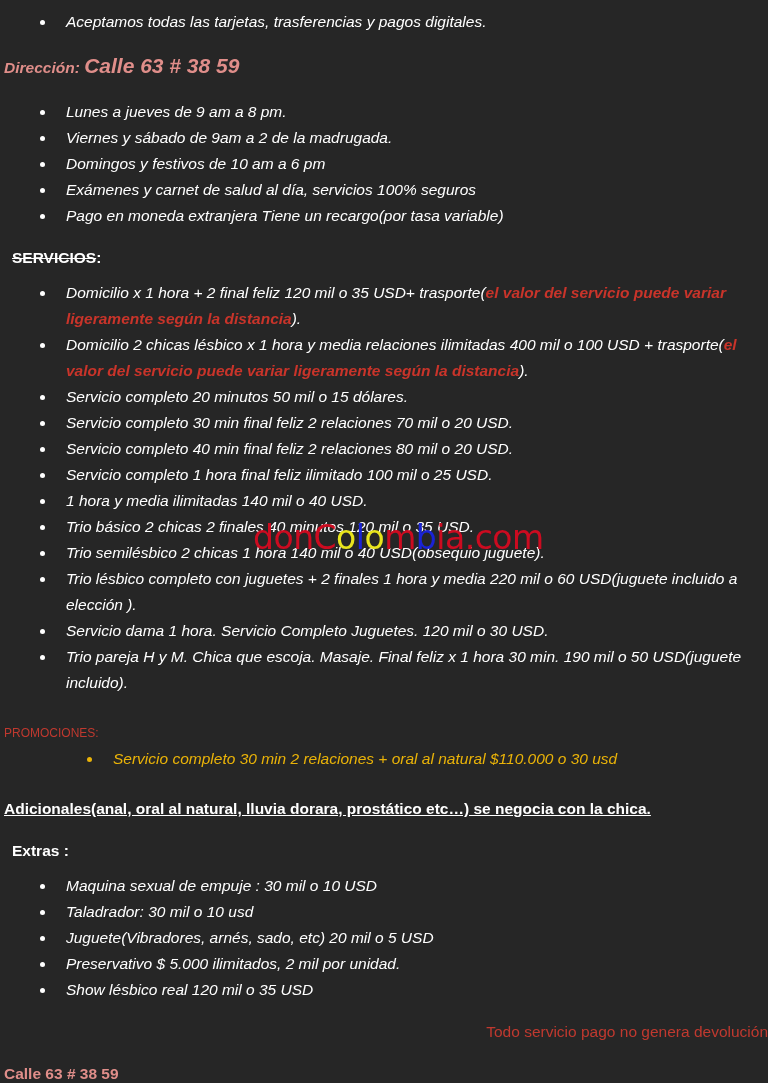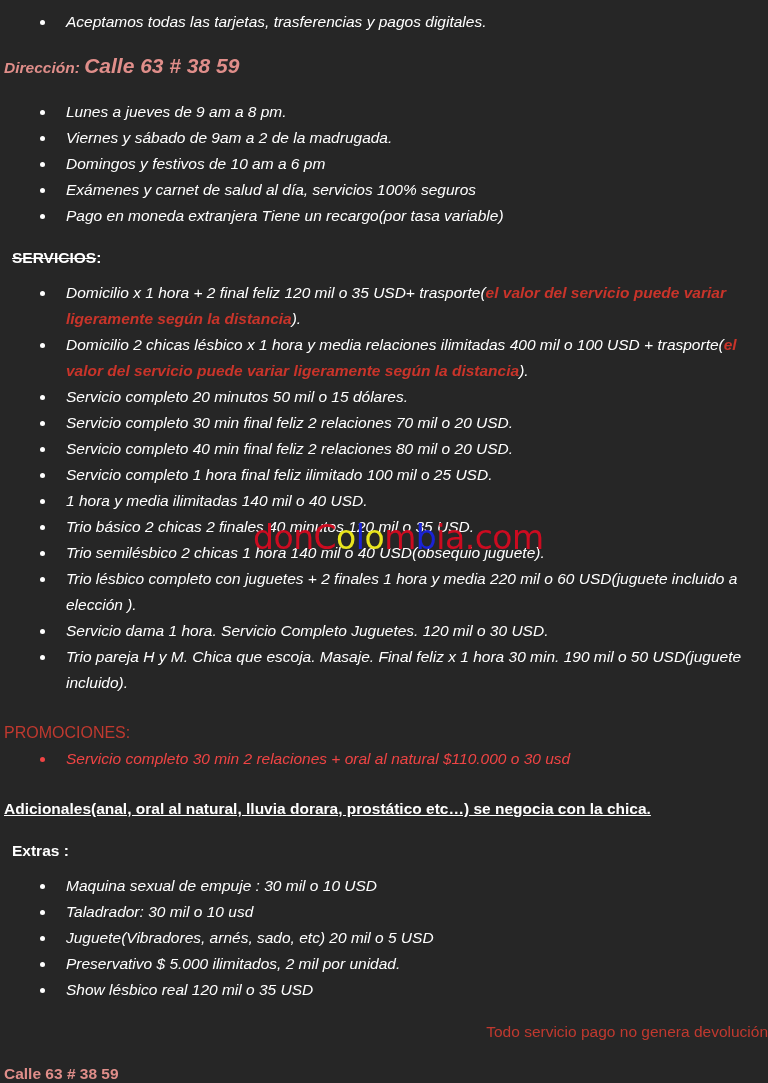--- a/index.html
+++ b/index.html
@@ -56,21 +56,21 @@
   ul.bul > li::before {
     content: "";
     position: absolute;
     left: 40px;
     top: 11px;
     width: 5px;
     height: 5px;
     border-radius: 50%;
     background: currentColor;
   }
-  ul.bul.red > li { color: #ef4444; }
+  ul.bul.red > li { color: #eab308; margin-left: 47px; }
 
   
   .red-b {
     color: #c9342a;
     font-weight: bold;
   }
   .salmon-b {
     color: #e08e8a;
     font-weight: bold;
   }
@@ -90,21 +90,21 @@
   }
 
   .heading-line {
     font-size: 15.5px;
     line-height: 26px;
     padding-left: 12px;
     font-weight: bold;
   }
 
   .promo-head {
-    font-size: 16px;
+    font-size: 12px;
     line-height: 26px;
     padding-left: 4px;
     color: #c0392f;
   }
 
   .footer-note {
     font-size: 15.5px;
     line-height: 26px;
     padding-left: 4px;
     color: #c0392f;

